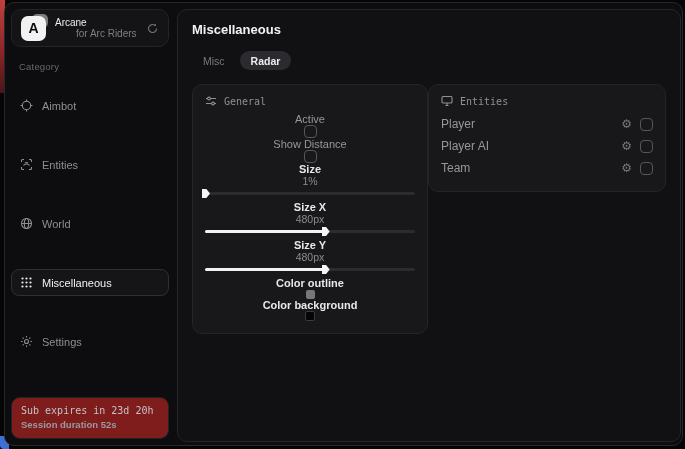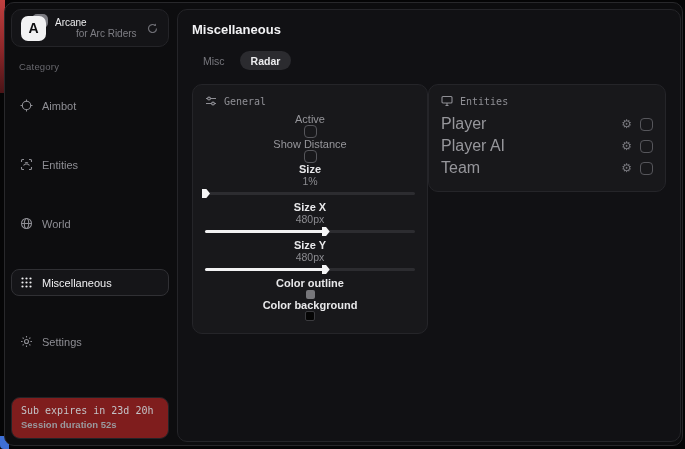--- a/index.html
+++ b/index.html
@@ -44,21 +44,21 @@
   .row .lbl.bright { color:#e8e8ea; font-weight:bold; }
   .row .val { font-size:10.5px; color:#8b8b90; }
   .checkbox { width:13px; height:13px; border:1.5px solid #56565b; border-radius:4px; background:transparent; }
   .slider { position:relative; height:10px; margin:1px 0 3px 0; }
   .slider .track { position:absolute; left:0; right:0; top:4px; height:3px; background:#2c2c30; border-radius:2px; }
   .slider .fill { position:absolute; left:0; top:4px; height:3px; background:#f2f2f3; border-radius:2px; }
   .slider .thumb { position:absolute; top:1px; width:8px; height:9px; background:#f5f5f6; clip-path:polygon(0 0,55% 0,100% 50%,55% 100%,0 100%); transform:translateX(-3px); }
   .swatch { width:9px; height:9px; border-radius:2px; }
   .swatch.bg { width:10px; height:10px; border:1px solid #3a3a3e; }
   .ent-row { display:flex; align-items:center; min-height:22px; }
-  .ent-row .lbl { flex:1; font-size:16px; color:#96969b; }
+  .ent-row .lbl { flex:1; font-size:12px; color:#96969b; }
   .ent-row .gear { color:#77777d; font-size:12px; line-height:1; margin-right:8px; }
   svg { display:block; }
 </style>
 </head>
 <body>
 
 <div class="desktop-red"></div>
 <div class="desktop-blue"></div>
 
 <div class="window">

